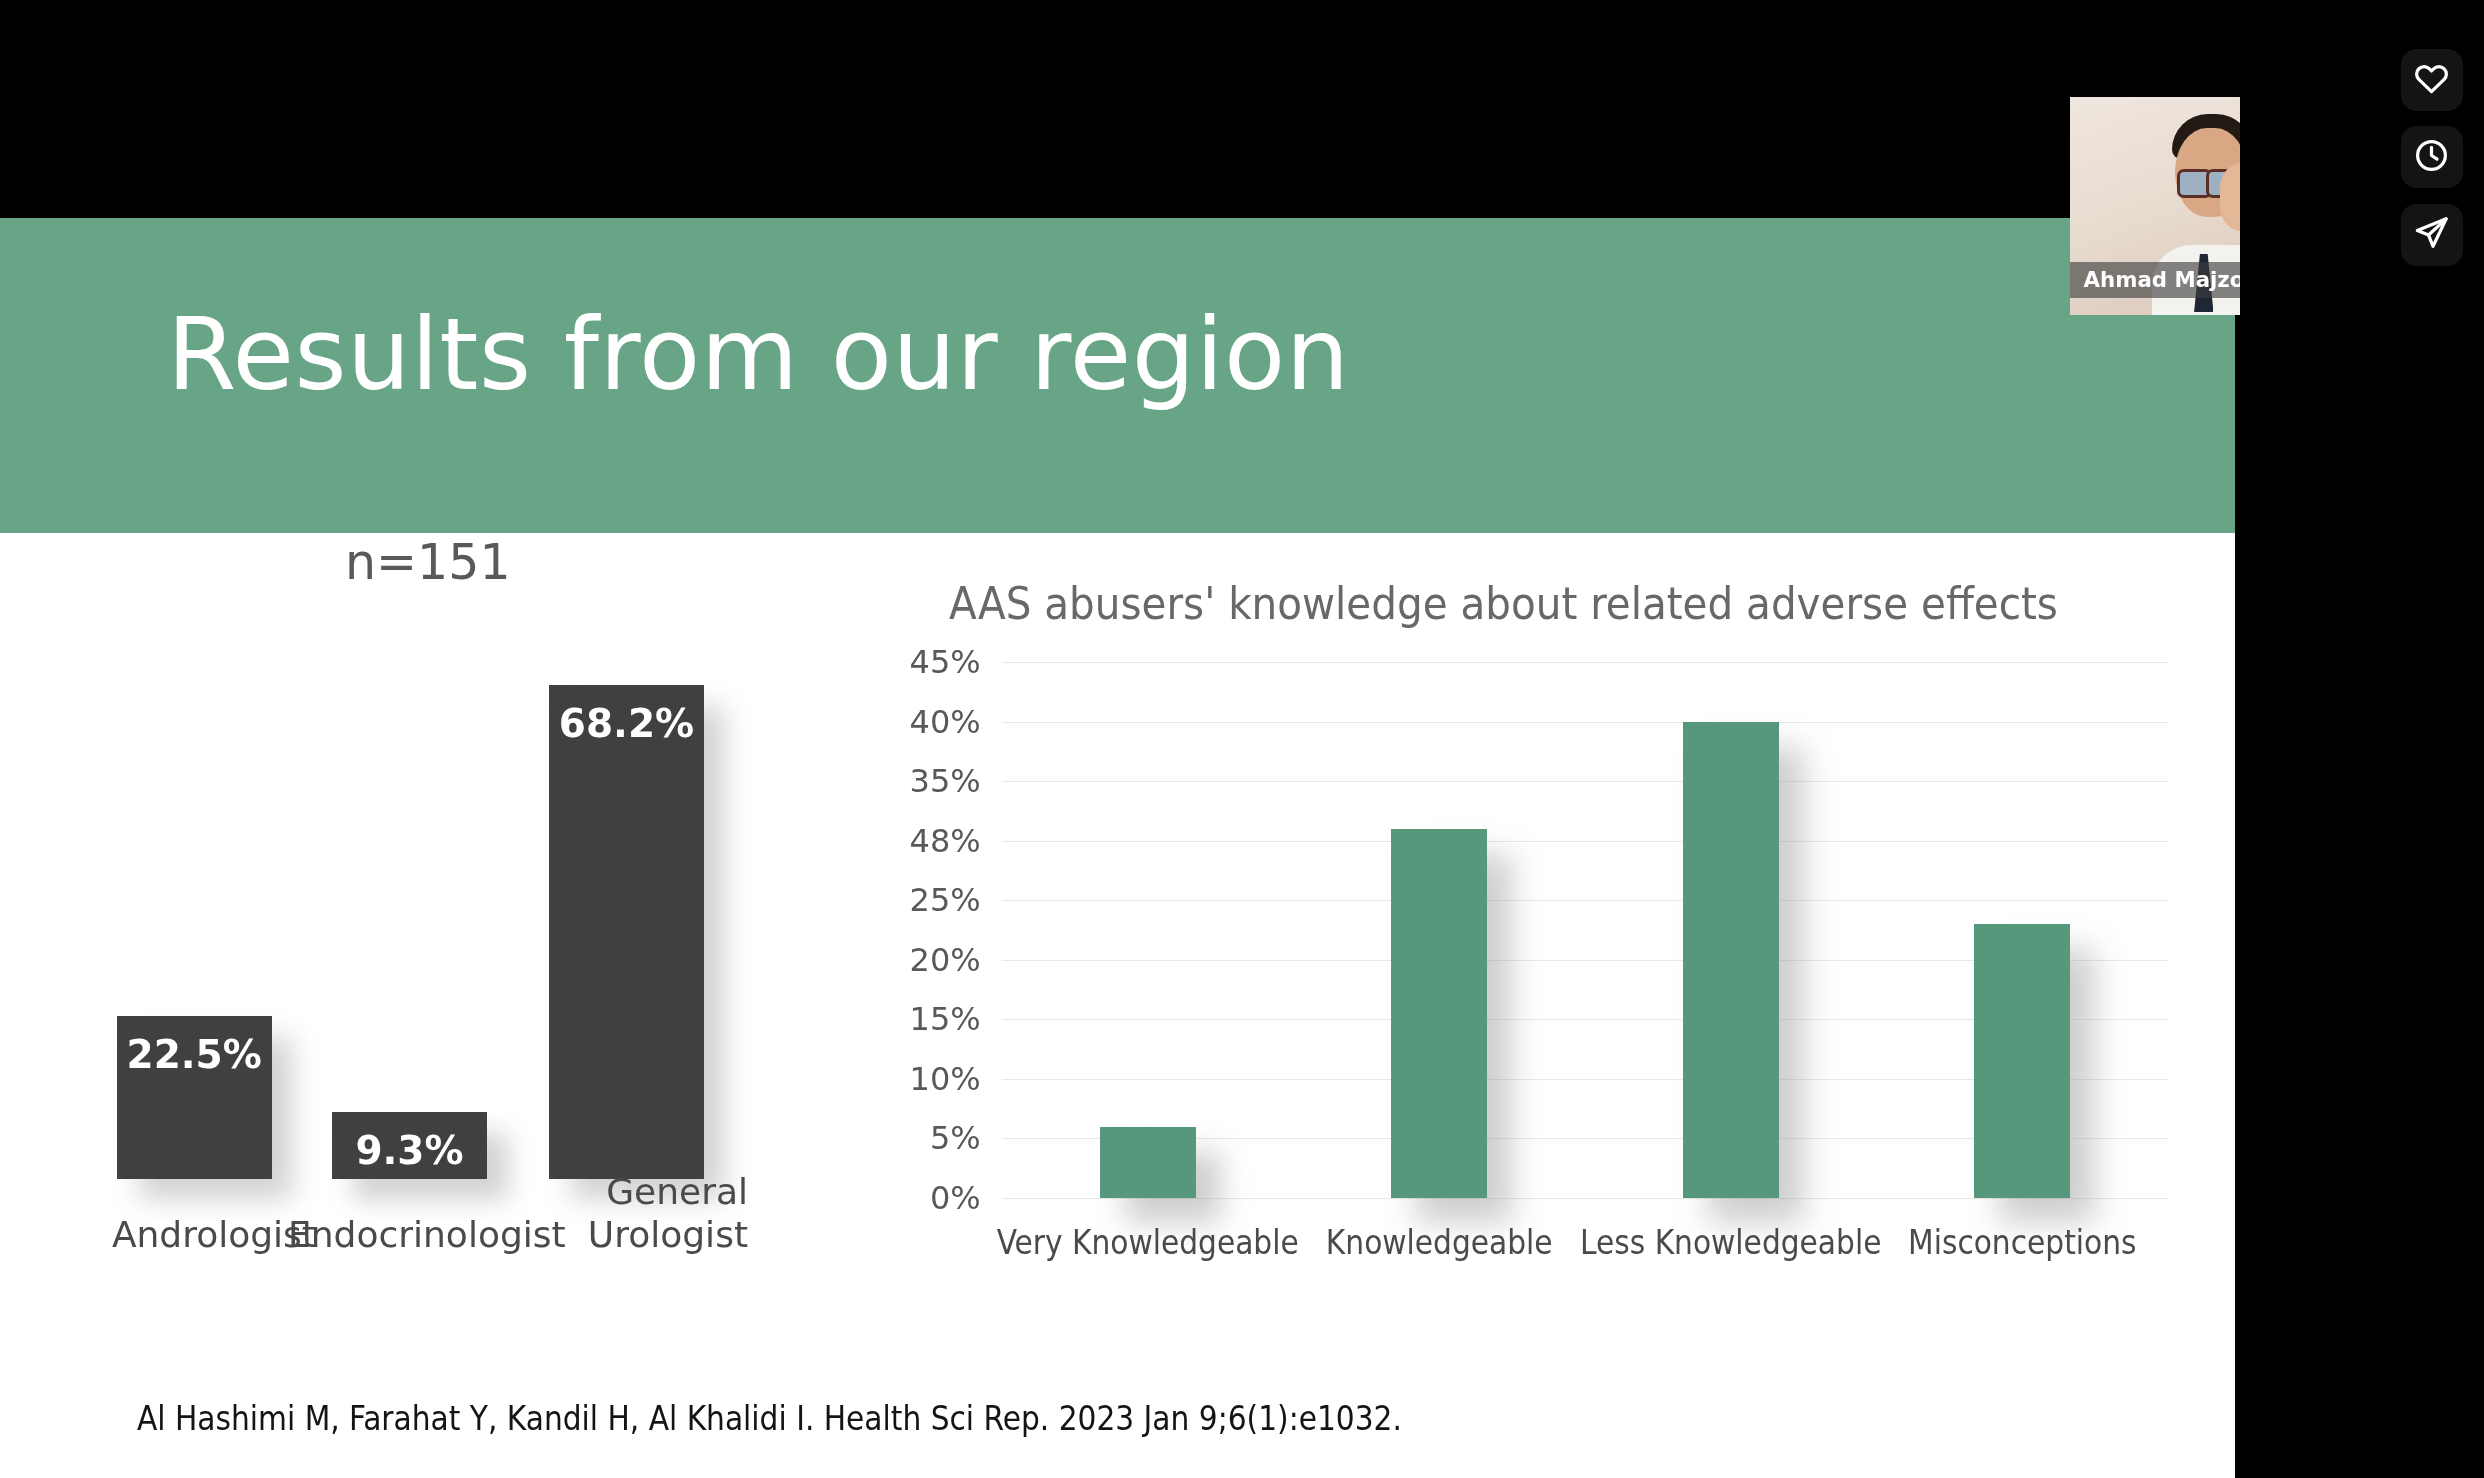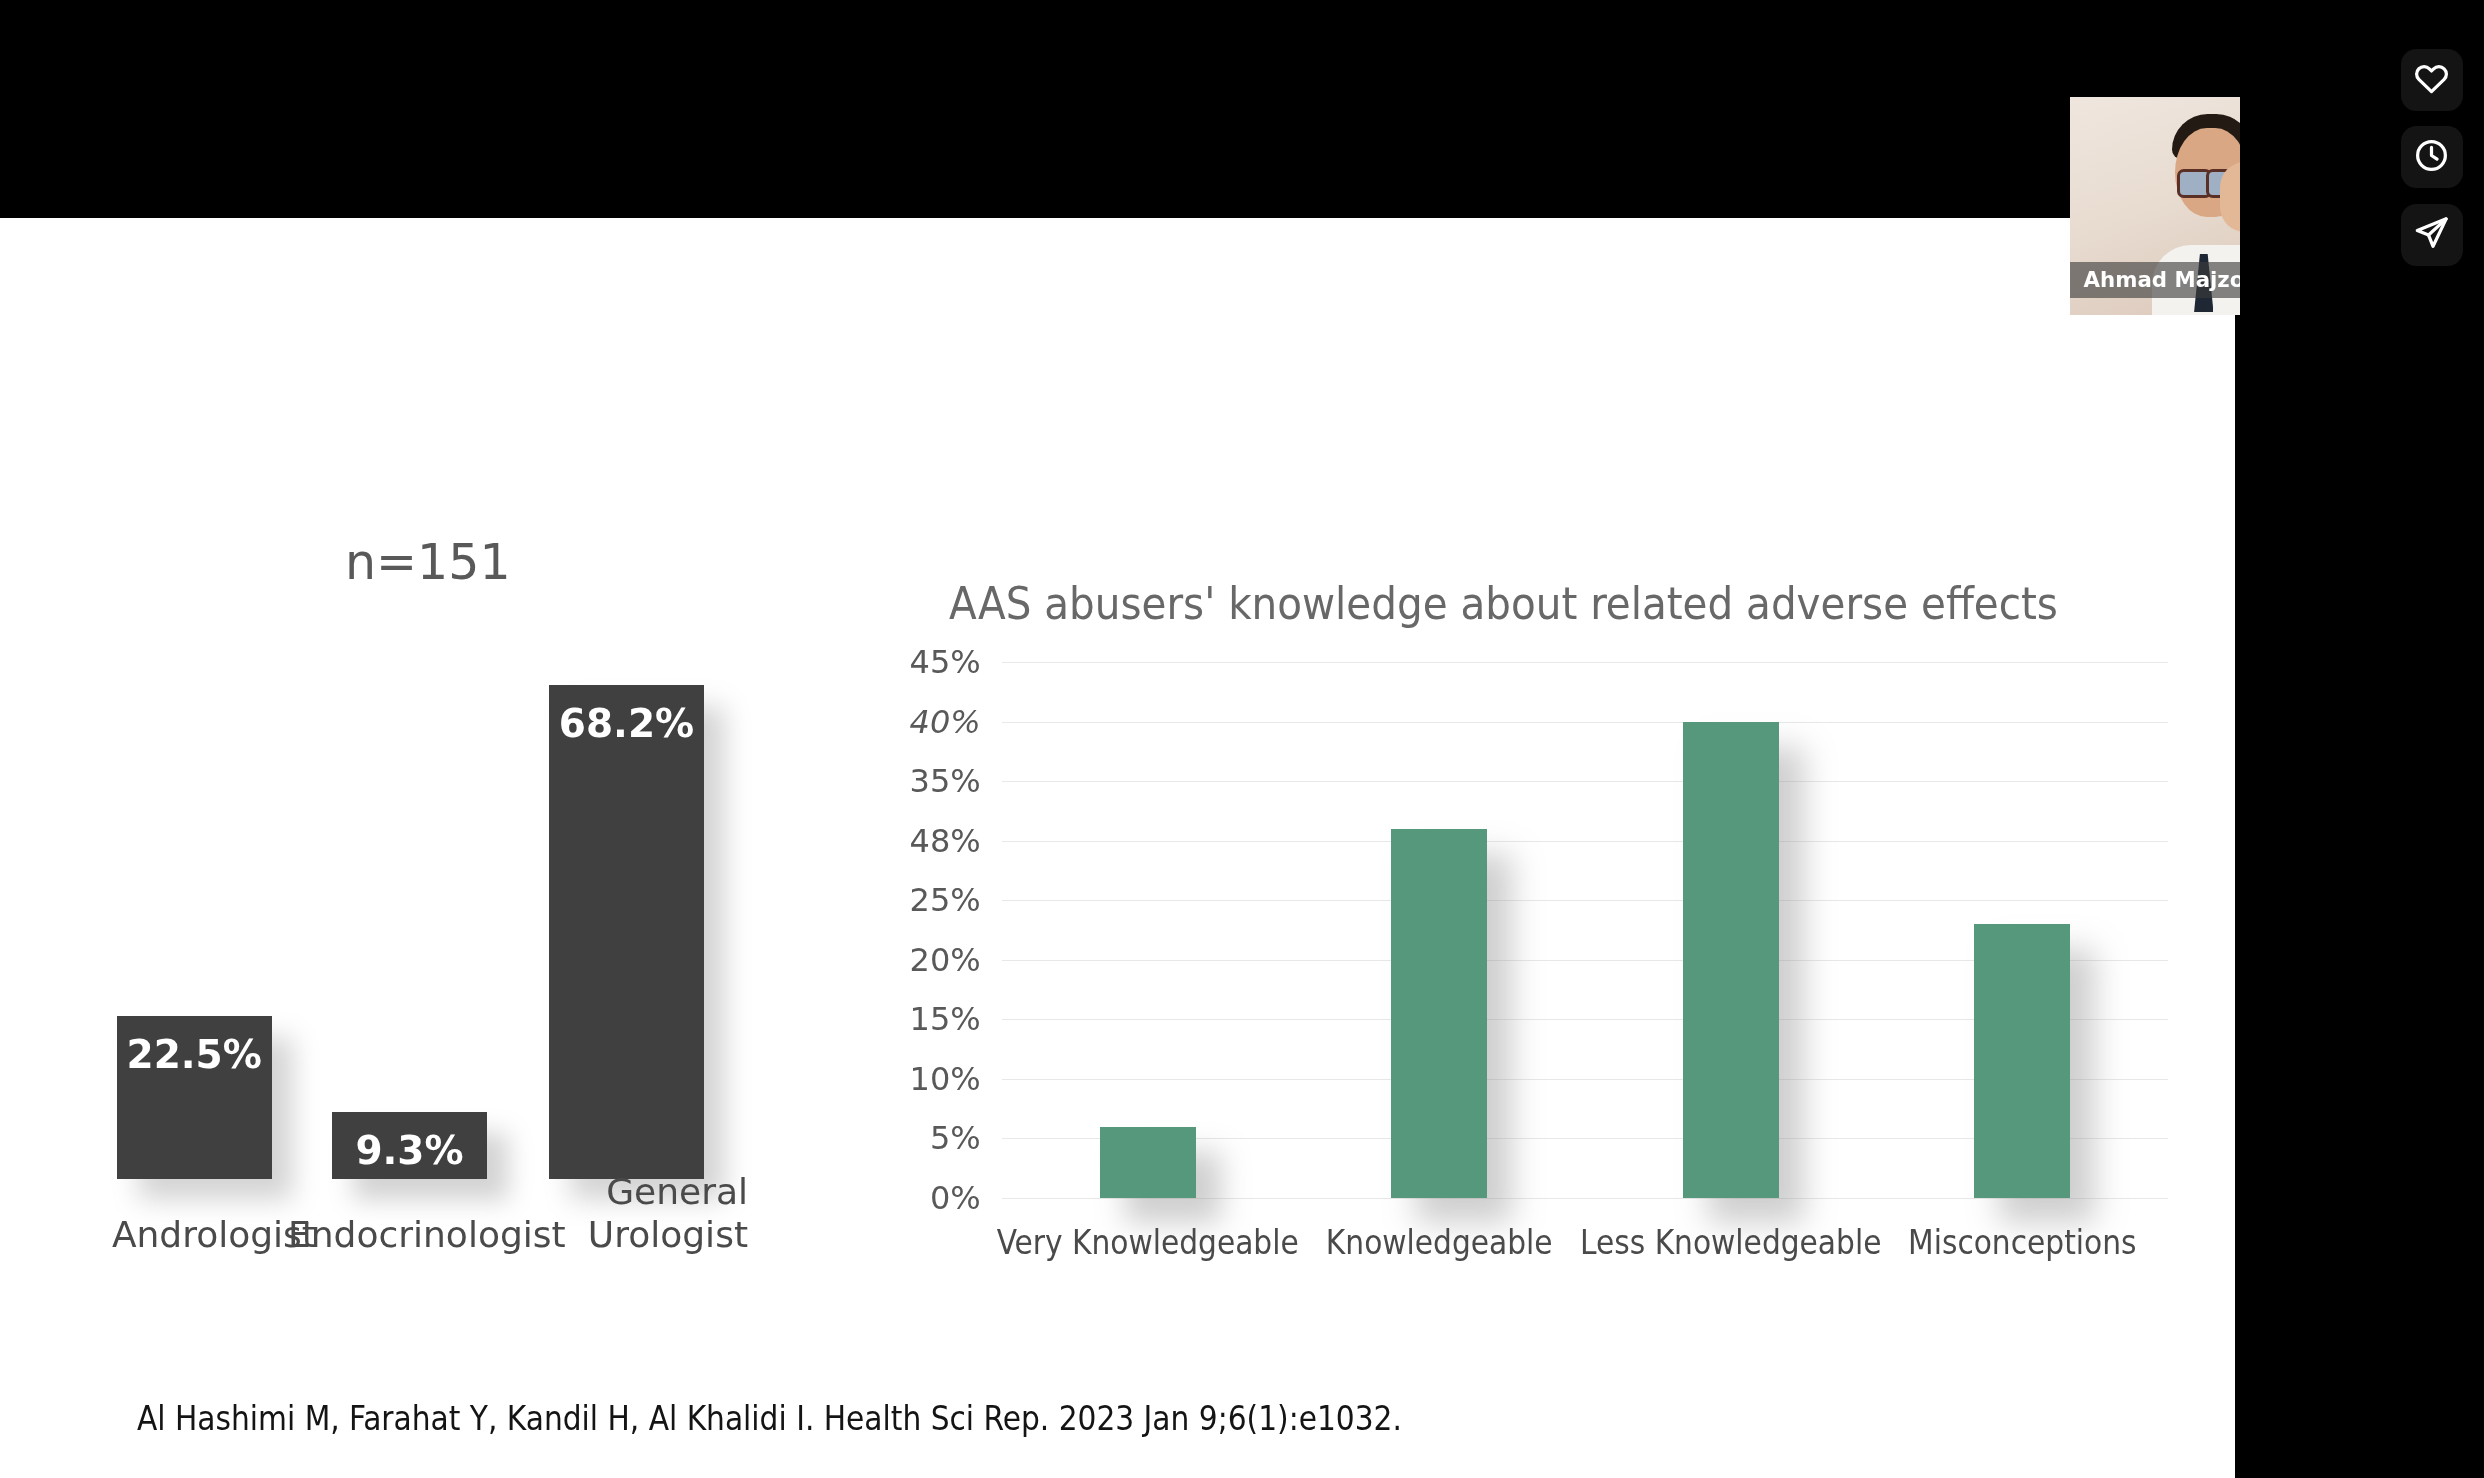--- a/index.html
+++ b/index.html
@@ -66,20 +66,23 @@
   .icon-btn svg{width:37px;height:37px;fill:none;stroke:#fff;stroke-width:2.1;
                 stroke-linecap:round;stroke-linejoin:round;}
 </style>
 </head>
 <body>
 
 <div id="stage">
 
   <div id="slide">
 
+    <div id="banner">
+      <div id="slide-title">Results from our region</div>
+    </div>
 
     <div id="left-chart">
       <div id="n-label">n=151</div>
       <div id="left-bars">
           <div class="lbar-wrap" style="left: 9.7px; width: 155px; height: 163px;">
             <div class="lbar" style="height: 100%;">
               <div class="lbar-val">22.5%</div>
             </div>
           </div>
           <div class="lcat" style="left: -34px; width: 243px;">Andrologist</div>
@@ -111,21 +114,21 @@
           <div class="ytick" style="top: 66.6667%;">15%</div>
           <div class="gridline" style="top: 55.5556%;"></div>
           <div class="ytick" style="top: 55.5556%;">20%</div>
           <div class="gridline" style="top: 44.4444%;"></div>
           <div class="ytick" style="top: 44.4444%;">25%</div>
           <div class="gridline" style="top: 33.3333%;"></div>
           <div class="ytick" style="top: 33.3333%;">48%</div>
           <div class="gridline" style="top: 22.2222%;"></div>
           <div class="ytick" style="top: 22.2222%;">35%</div>
           <div class="gridline" style="top: 11.1111%;"></div>
-          <div class="ytick" style="top: 11.1111%; font-style: italic;">40%</div>
+          <div class="ytick" style="top: 11.1111%;">40%</div>
           <div class="gridline" style="top: 0%;"></div>
           <div class="ytick" style="top: 0%;">45%</div>
           <div class="rbar" style="left: 8.4%; width: 8.2%; height: 13.3333%;"></div>
           <div class="rcat" style="left: 12.5%;">Very Knowledgeable</div>
           <div class="rbar" style="left: 33.4%; width: 8.2%; height: 68.8889%;"></div>
           <div class="rcat" style="left: 37.5%;">Knowledgeable</div>
           <div class="rbar" style="left: 58.4%; width: 8.2%; height: 88.8889%;"></div>
           <div class="rcat" style="left: 62.5%;">Less Knowledgeable</div>
           <div class="rbar" style="left: 83.4%; width: 8.2%; height: 51.1111%;"></div>
           <div class="rcat" style="left: 87.5%;">Misconceptions</div>

